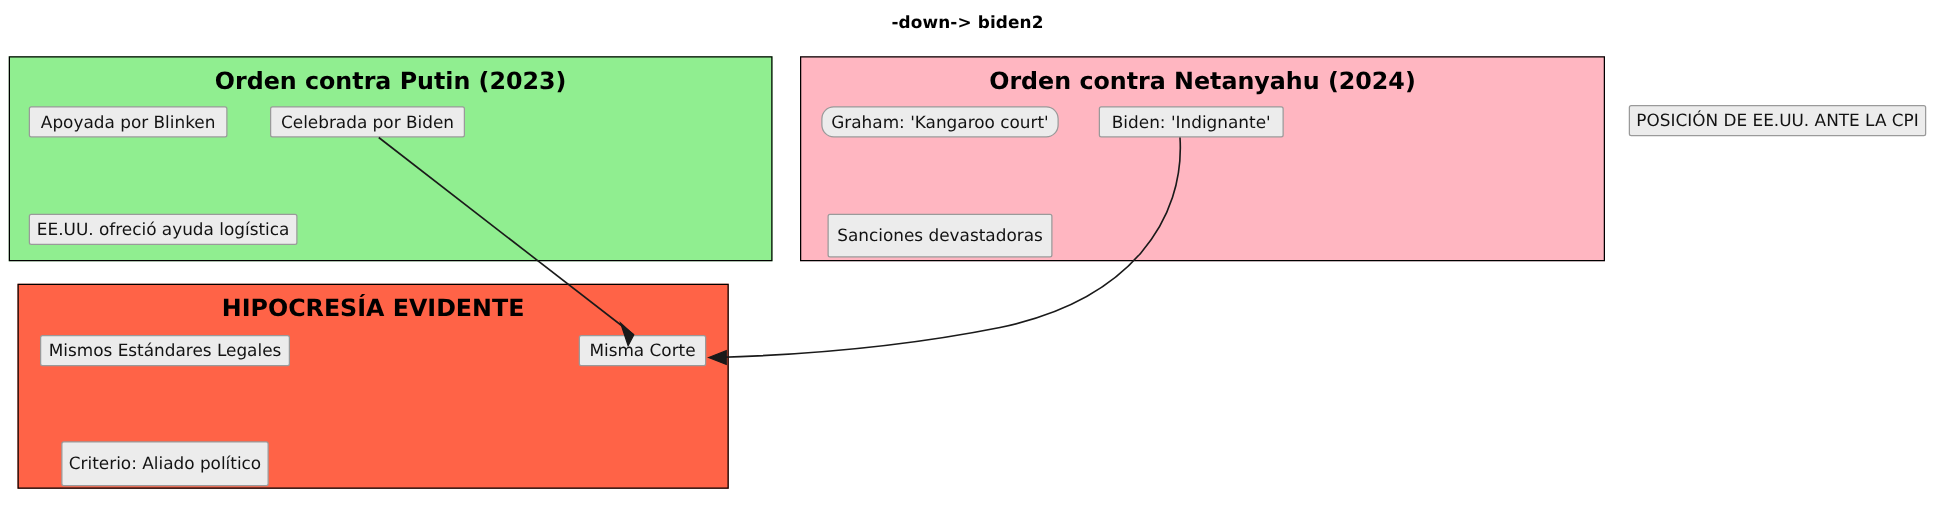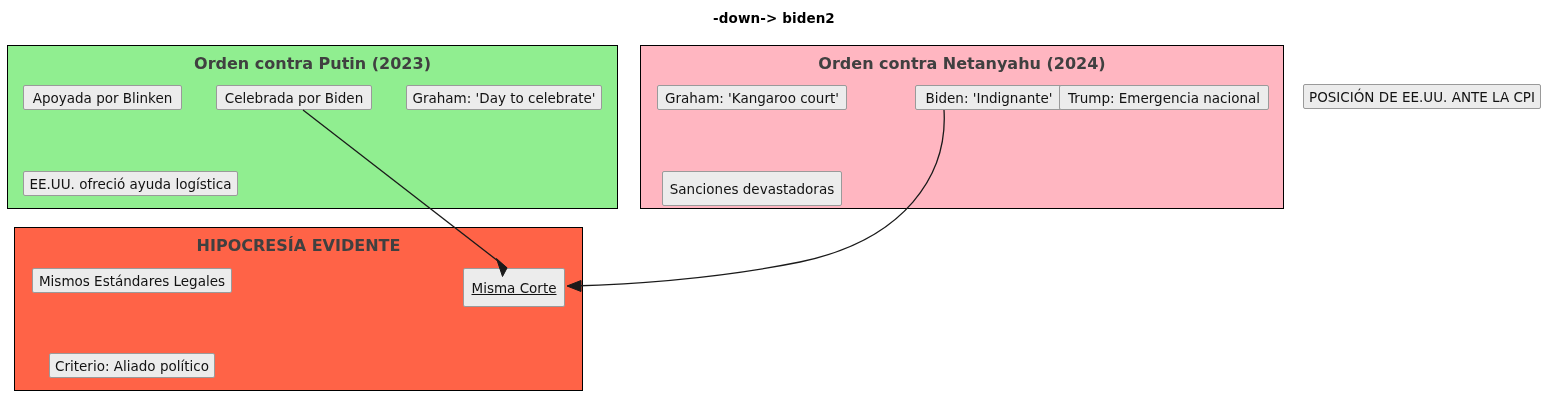--- a/index.html
+++ b/index.html
@@ -34,23 +34,23 @@
   .cluster {
     position: absolute;
     border: 1.4px solid #000000;
     box-sizing: border-box;
   }
   .cluster-title {
     position: absolute;
     left: 0;
     width: 100%;
     text-align: center;
-    font-size: 16px;
+    font-size: 19px;
     font-weight: bold;
-    color: #404040;
+    color: #000000;
   }
   .node {
     position: absolute;
     background: #ececec;
     border: 1px solid #9a9a9a;
     border-radius: 2px;
     box-sizing: border-box;
     display: flex;
     align-items: center;
     justify-content: center;
@@ -82,37 +82,35 @@
 <body style="background: rgb(255, 255, 255);">
 
 <div id="diagram">
 
   <div class="graph-title">-down-&gt; biden2</div>
 
   <div class="cluster" id="cluster-putin" style="left: 7px; top: 45px; width: 611px; height: 164px; background: rgb(144, 238, 144); border-color: rgb(0, 0, 0);">
     <div class="cluster-title" style="top: 8px;">Orden contra Putin (2023)</div>
     <div class="node" style="left: 208px; top: 39px; width: 156px; height: 25px;">Celebrada por Biden</div>
     <div class="node" style="left: 15px; top: 39px; width: 159px; height: 25px;">Apoyada por Blinken</div>
-    <div class="node" style="left: 398px; top: 39px; width: 196px; height: 25px;">Graham: 'Day to celebrate'</div>
     <div class="node" style="left: 15px; top: 125px; width: 215px; height: 25px;">EE.UU. ofreció ayuda logística</div>
   </div>
 
   <div class="cluster" id="cluster-netanyahu" style="left: 640px; top: 45px; width: 644px; height: 164px; background: rgb(255, 182, 193); border-color: rgb(0, 0, 0);">
     <div class="cluster-title" style="top: 8px;">Orden contra Netanyahu (2024)</div>
-    <div class="node" style="left: 16px; top: 39px; width: 190px; height: 25px;">Graham: 'Kangaroo court'</div>
-    <div class="node" style="left: 238px; top: 39px; width: 148px; height: 25px; margin-left: 36px;">Biden: 'Indignante'</div>
-    <div class="node" style="left: 418px; top: 39px; width: 210px; height: 25px;">Trump: Emergencia nacional</div>
+    <div class="node" style="left: 16px; top: 39px; width: 190px; height: 25px; border-radius: 10px;">Graham: 'Kangaroo court'</div>
+    <div class="node" style="left: 238px; top: 39px; width: 148px; height: 25px;">Biden: 'Indignante'</div>
     <div class="node" style="left: 21px; top: 125px; width: 180px; height: 35px;">Sanciones devastadoras</div>
   </div>
 
   <div class="cluster" id="cluster-hipocresia" style="left: 14px; top: 227px; width: 569px; height: 164px; background: rgb(255, 99, 71); border-color: rgb(0, 0, 0);">
     <div class="cluster-title" style="top: 8px;">HIPOCRESÍA EVIDENTE</div>
     <div class="node" style="left: 17px; top: 40px; width: 200px; height: 25px;">Mismos Estándares Legales</div>
-    <div class="node" style="left: 448px; top: 40px; width: 102px; height: 39px; text-decoration: underline;">Misma Corte</div>
-    <div class="node" style="left: 34px; top: 125px; width: 166px; height: 25px;">Criterio: Aliado político</div>
+    <div class="node" style="left: 448px; top: 40px; width: 102px; height: 25px;">Misma Corte</div>
+    <div class="node" style="left: 34px; top: 125px; width: 166px; height: 36px;">Criterio: Aliado político</div>
   </div>
 
   <div class="node" id="node-posicion-cpi" style="left: 1303px; top: 84px; width: 238px; height: 25px;">POSICIÓN DE EE.UU. ANTE LA CPI</div>
 
   <svg id="edges" viewBox="0 0 1548 404">
     <g>
       <path class="edge-path" id="edge-path-0" d="M303,110 L507,268"></path>
       <path class="edge-head" id="edge-head-0" d="M507,268 L496.5,258.5 L502.5,276.5 Z"></path>
     </g>
     <g>

